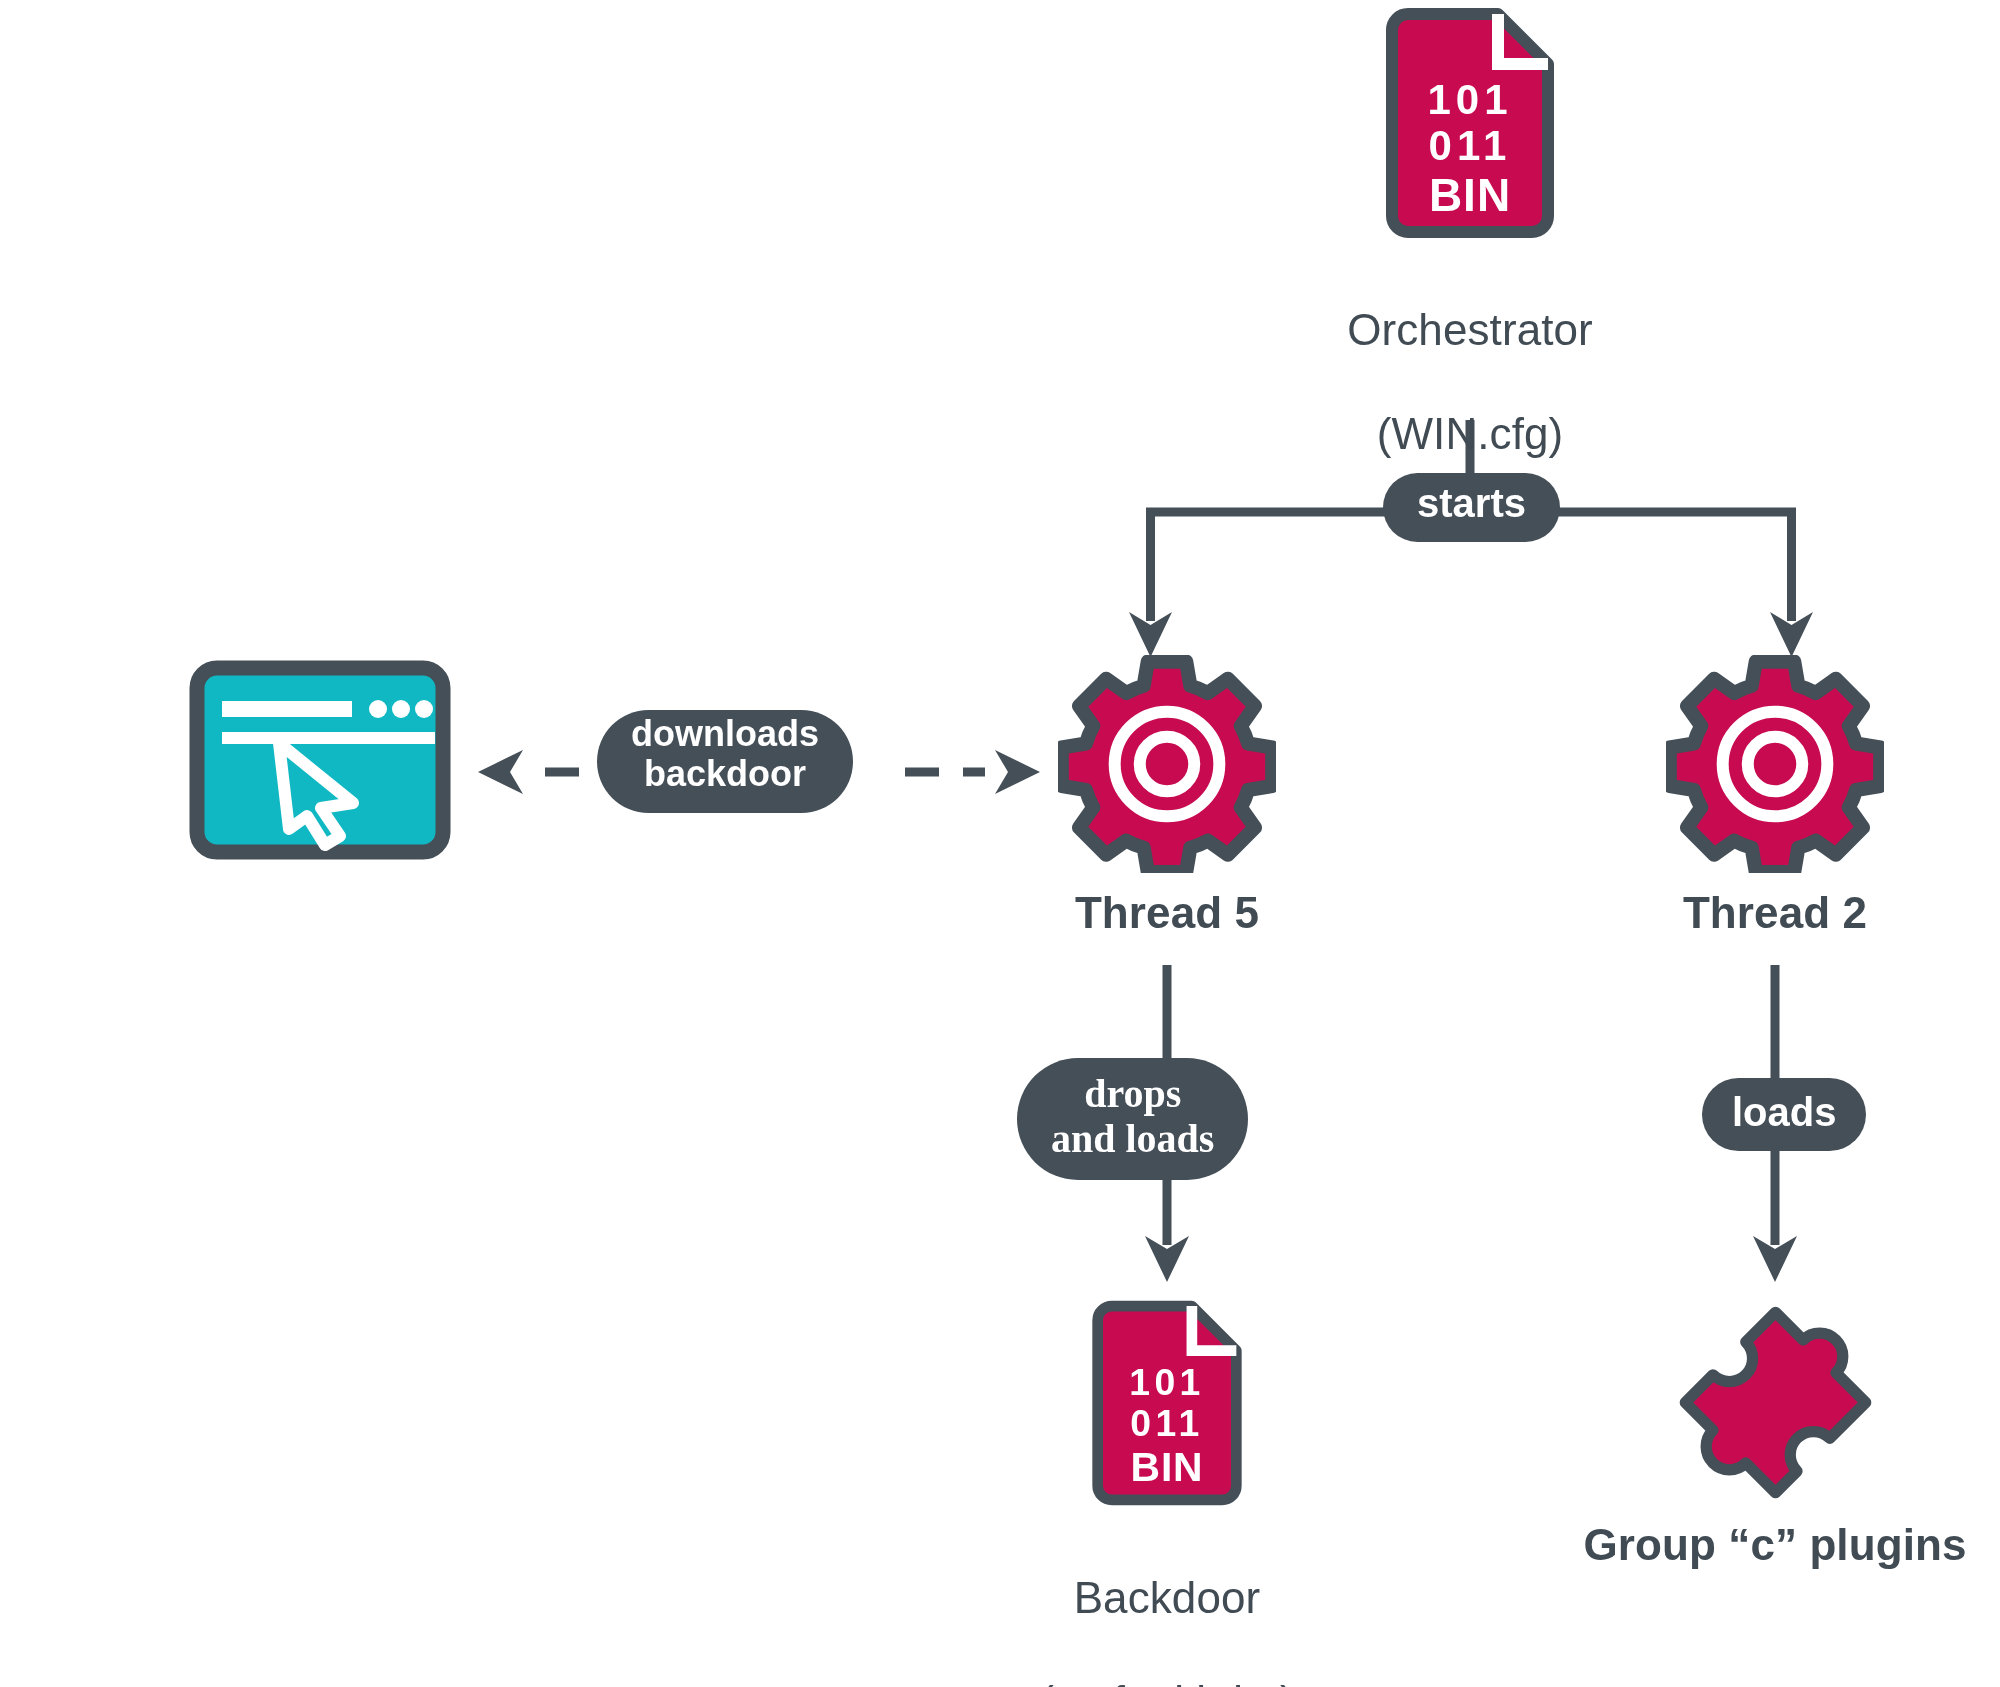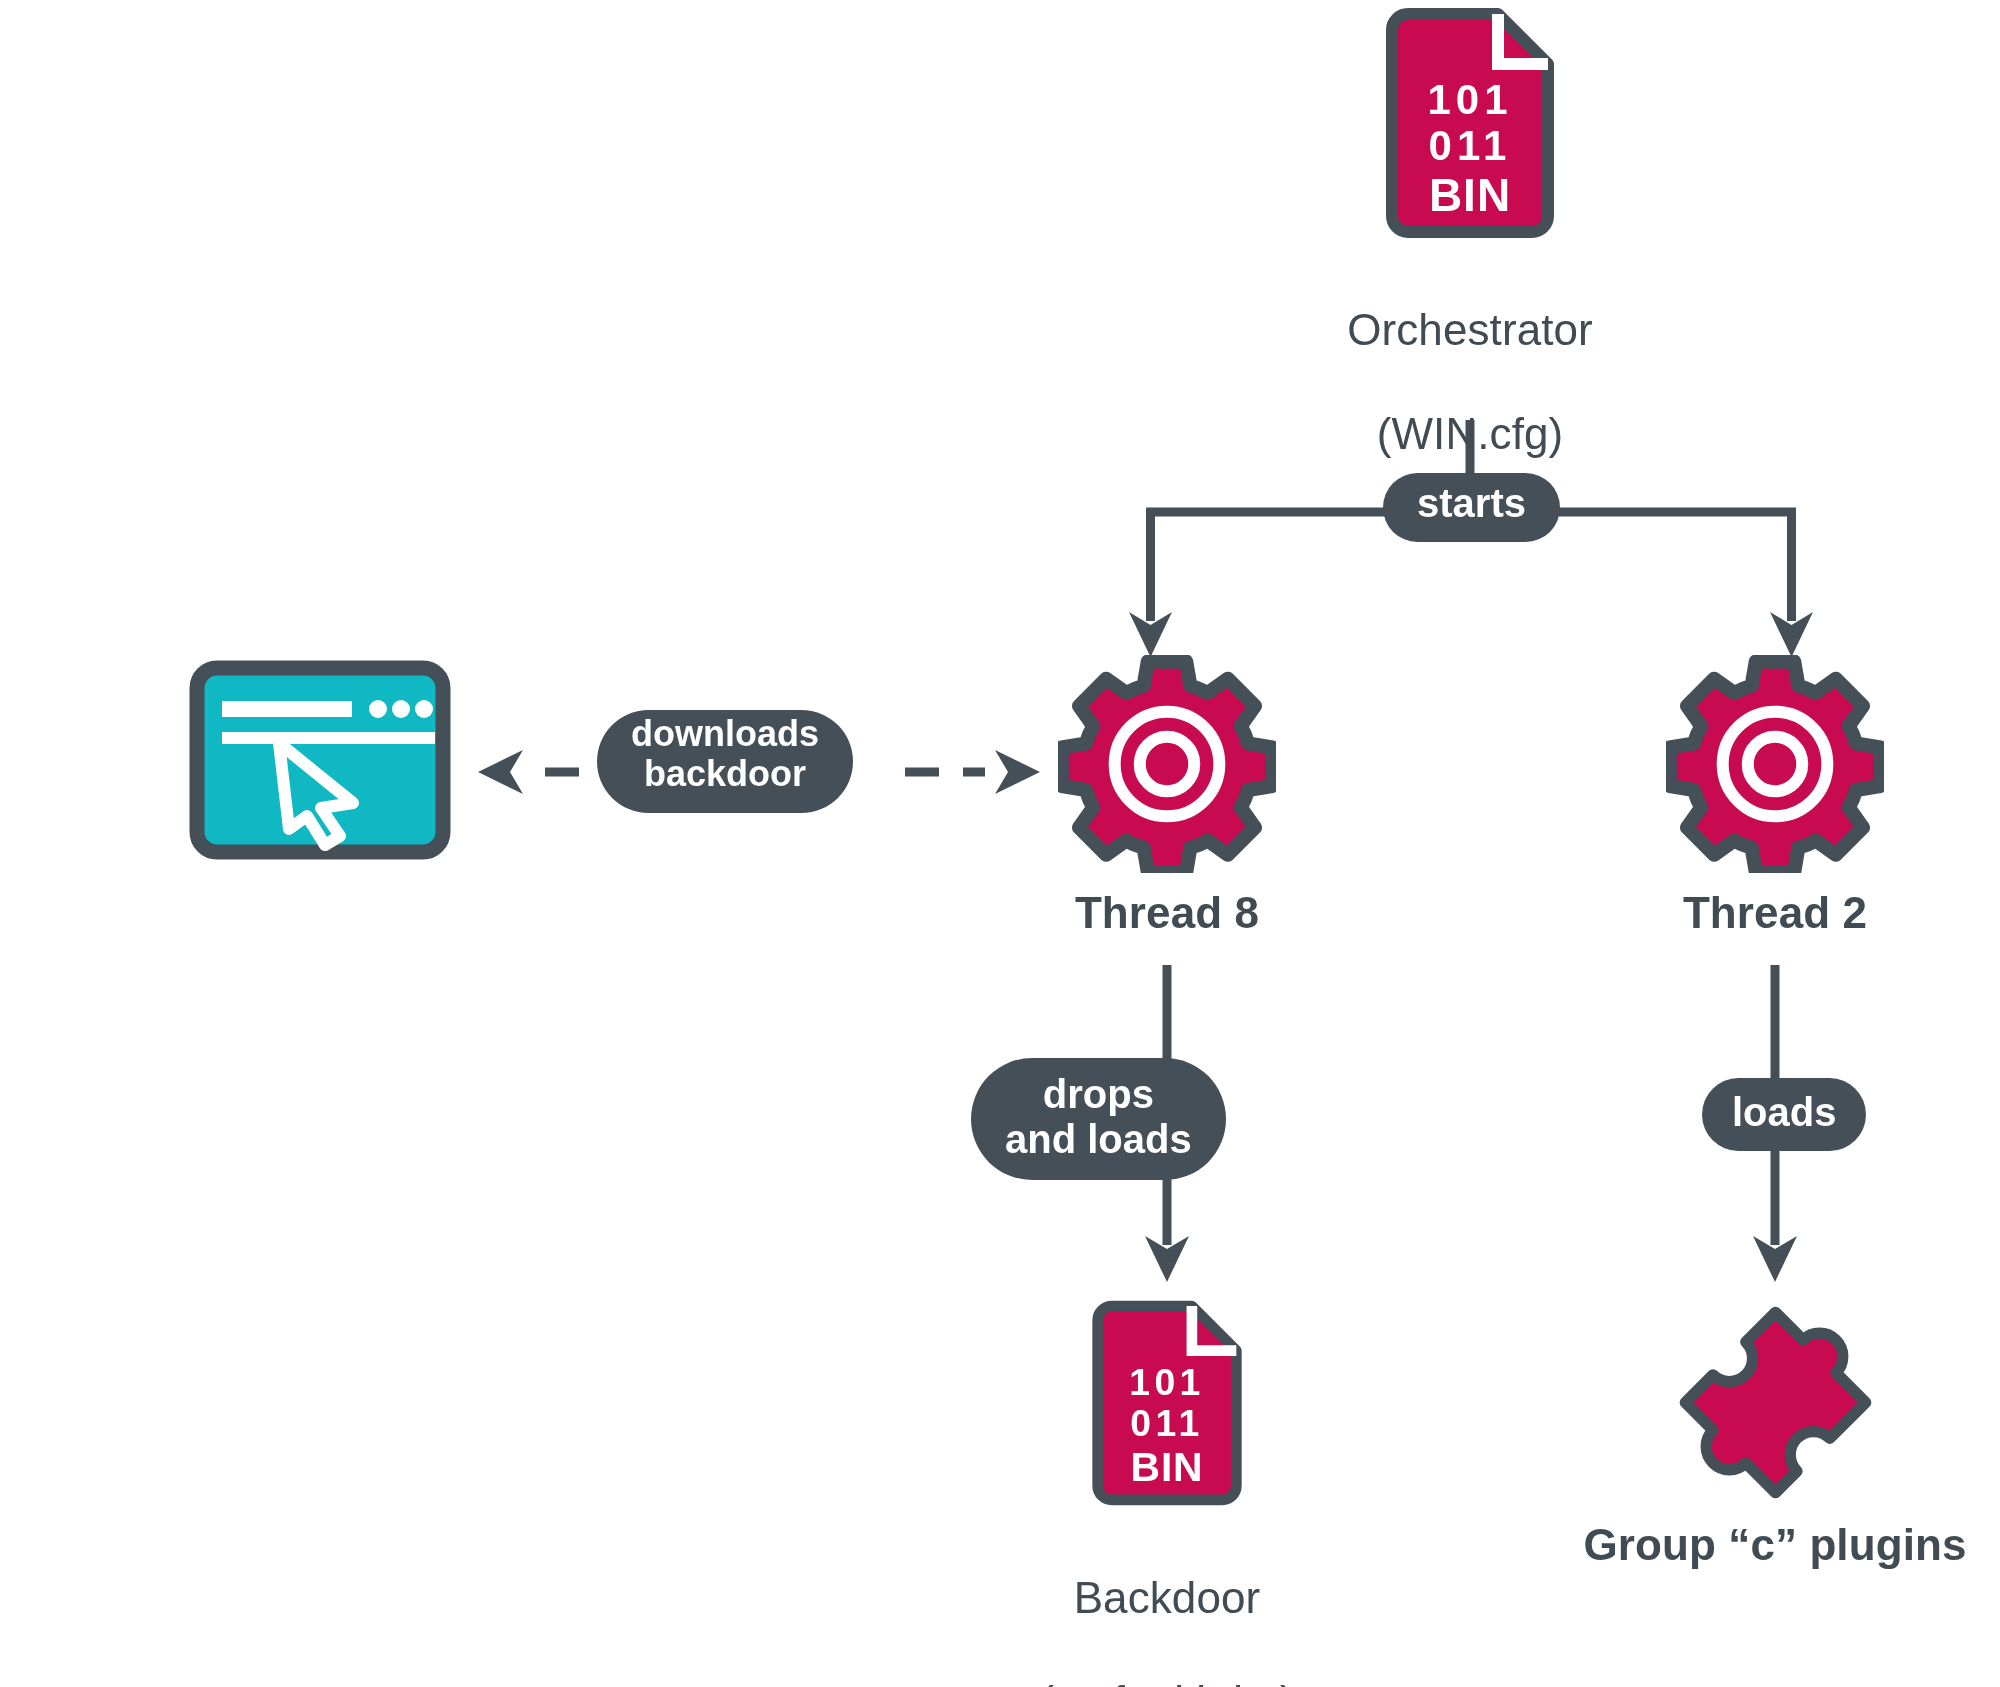--- a/index.html
+++ b/index.html
@@ -175,21 +175,21 @@
           <path d="M41.2,3 h17.6 l1.9,11.1 a36,36 0 0 1 8.0,3.32 l9.2,-6.5 l12.45,12.45 l-6.5,9.2
                    a36,36 0 0 1 3.32,8.0 l11.1,1.9 v17.6 l-11.1,1.9 a36,36 0 0 1 -3.32,8.0 l6.5,9.2
                    l-12.45,12.45 l-9.2,-6.5 a36,36 0 0 1 -8.0,3.32 l-1.9,11.1 h-17.6 l-1.9,-11.1
                    a36,36 0 0 1 -8.0,-3.32 l-9.2,6.5 l-12.45,-12.45 l6.5,-9.2
                    a36,36 0 0 1 -3.32,-8.0 l-11.1,-1.9 v-17.6 l11.1,-1.9 a36,36 0 0 1 3.32,-8.0
                    l-6.5,-9.2 l12.45,-12.45 l9.2,6.5 a36,36 0 0 1 8.0,-3.32 Z" fill="#C80A50" stroke="#454F58" stroke-width="6.5" stroke-linejoin="round"></path>
           <circle cx="50" cy="50" r="24" fill="none" stroke="#ffffff" stroke-width="5.5"></circle>
           <circle cx="50" cy="50" r="12.5" fill="none" stroke="#ffffff" stroke-width="5.5"></circle>
         </svg>
       </span>
-      <div class="node-label">Thread 8</div>
+      <div class="node-label">Thread 5</div>
     </div>
 
     <div class="node" style="left:1630px; top:655px; width:290px;">
       <span class="node-icon">
         <svg width="218" height="218" viewBox="0 0 100 100">
           <path d="M41.2,3 h17.6 l1.9,11.1 a36,36 0 0 1 8.0,3.32 l9.2,-6.5 l12.45,12.45 l-6.5,9.2
                    a36,36 0 0 1 3.32,8.0 l11.1,1.9 v17.6 l-11.1,1.9 a36,36 0 0 1 -3.32,8.0 l6.5,9.2
                    l-12.45,12.45 l-9.2,-6.5 a36,36 0 0 1 -8.0,3.32 l-1.9,11.1 h-17.6 l-1.9,-11.1
                    a36,36 0 0 1 -8.0,-3.32 l-9.2,6.5 l-12.45,-12.45 l6.5,-9.2
                    a36,36 0 0 1 -3.32,-8.0 l-11.1,-1.9 v-17.6 l11.1,-1.9 a36,36 0 0 1 3.32,-8.0
@@ -242,21 +242,21 @@
 
   <div class="pill pill-starts" style="left:1383px; top:473px;">
     <span>starts</span>
   </div>
 
   <div class="pill pill-downloads" style="left:597px; top:710px;">
     <span>downloads
 backdoor</span>
   </div>
 
-  <div class="pill pill-drops" style="left:971px; top:1058px;">
+  <div class="pill pill-drops" style="left:1017px; top:1058px;font-family:Liberation Serif, serif;">
     <span>drops
 and loads</span>
   </div>
 
   <div class="pill pill-loads" style="left:1702px; top:1078px;">
     <span>loads</span>
   </div>
 
 </div>
 

